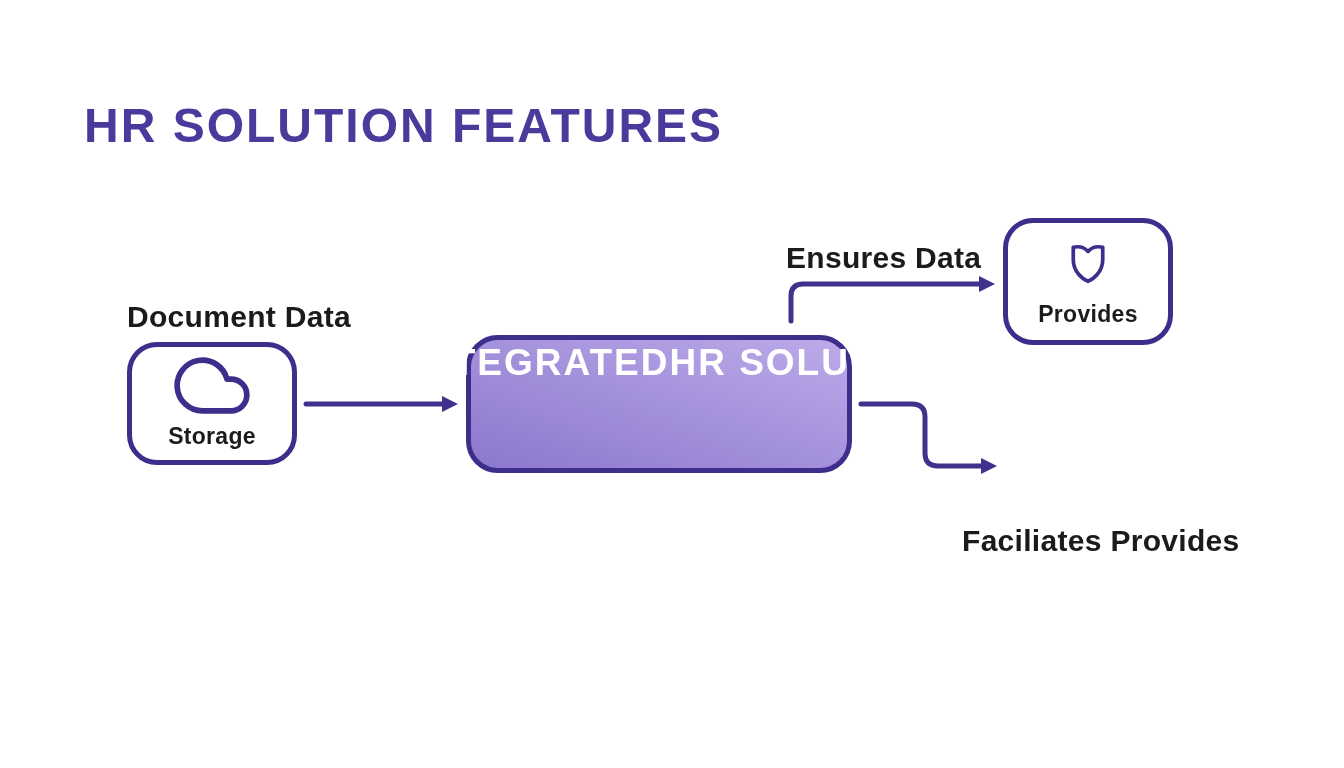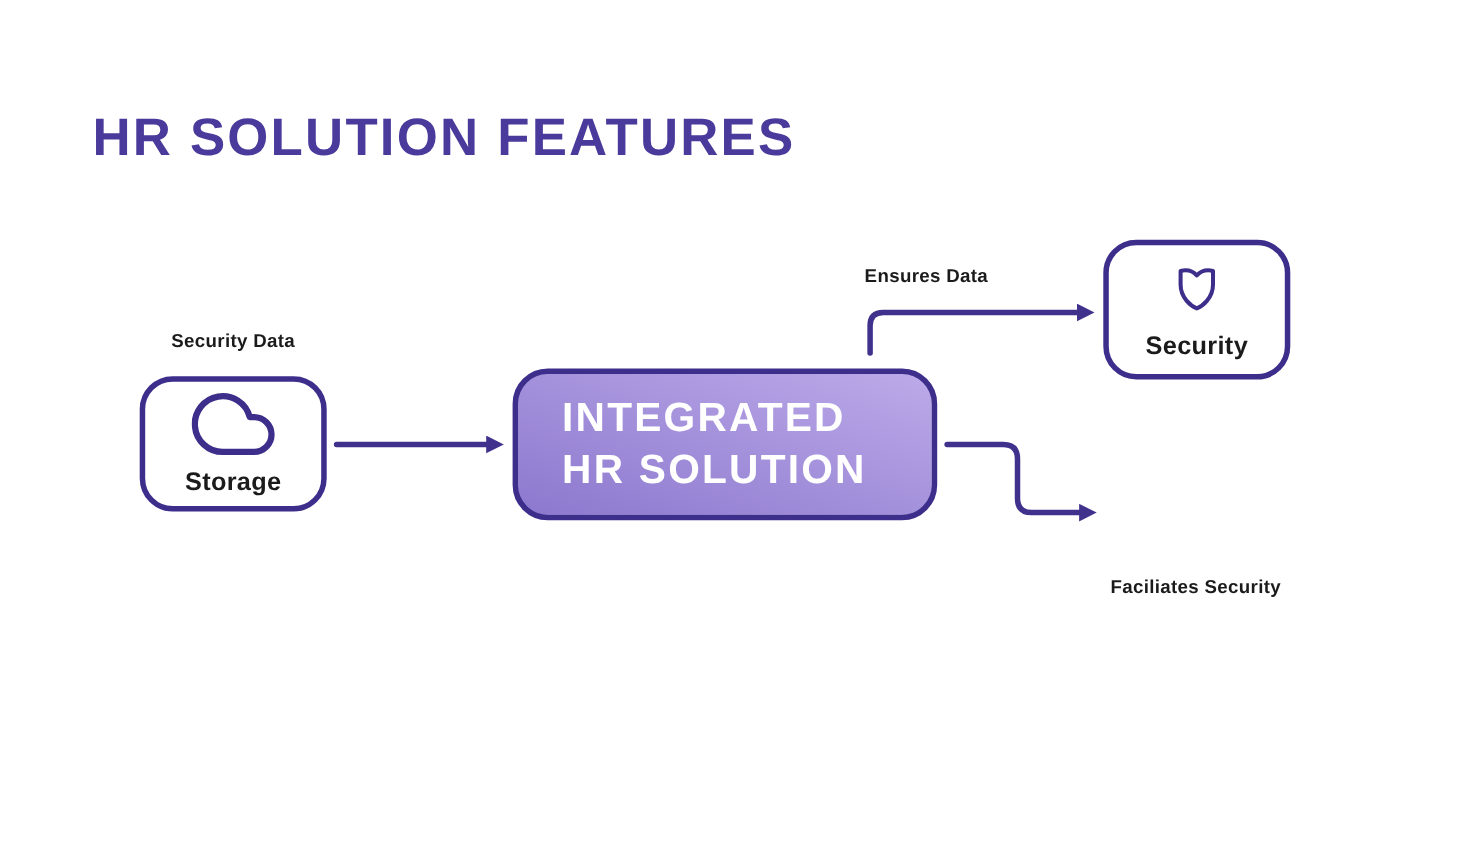--- a/index.html
+++ b/index.html
@@ -44,35 +44,34 @@
   }
   .platform {
     position: absolute;
     left: 466px; top: 335px;
     width: 386px; height: 138px;
     box-sizing: border-box;
     border: 5px solid var(--box_border, #3d2e8c);
     border-radius: 32px;
     background: linear-gradient(to top right, var(--gradient_start, #8c78ce), var(--gradient_end, #bcaae9));
     display: flex;
-    flex-direction: column;
     justify-content: center;
     padding-left: 40px;
   }
   .platform-line {
     color: var(--platform_text, #ffffff);
     font-size: 37px;
     font-weight: bold;
     letter-spacing: 2px;
     line-height: 1.27;
     white-space: nowrap;
   }
   .caption {
     position: absolute;
-    font-size: 17px;
+    font-size: 30px;
     font-weight: bold;
     letter-spacing: 0.3px;
     color: var(--text_dark, #1b1b1b);
     white-space: nowrap;
   }
   #caption-storage    { left: 127px; top: 300px; width: 170px; text-align: center; }
   #caption-security   { left: 786px; top: 241px; }
   #caption-esignature { left: 962px; top: 524px; width: 250px; text-align: center; }
   .edges-layer {
     position: absolute;
@@ -104,21 +103,21 @@
     <defs>
       <marker id="arrow" markerUnits="userSpaceOnUse" markerWidth="20" markerHeight="18" refX="3" refY="8" orient="auto">
         <path class="arrowhead" d="M0 0 L16 8 L0 16 Z"></path>
       </marker>
     </defs>
     <path class="edge" d="M306 404 H445" marker-end="url(#arrow)"></path>
     <path class="edge" d="M791 321 V296 Q791 284 803 284 H982" marker-end="url(#arrow)"></path>
     <path class="edge" d="M861 404 H912 Q925 404 925 417 V453 Q925 466 938 466 H984" marker-end="url(#arrow)"></path>
   </svg>
 
-  <div class="caption" id="caption-storage">Security Data</div>
+  <div class="caption" id="caption-storage">Document Data</div>
   <div class="node" id="node-storage">
     <span>
       <svg width="76" height="57" viewBox="0 3 24 18">
         <path class="icon-stroke" stroke-width="1.8" d="M18 10h-1.26A8 8 0 1 0 9 20h9a5 5 0 0 0 0-10z"></path>
       </svg>
     </span>
     <span class="node-label">Storage</span>
   </div>
 
   <div class="platform">
@@ -126,18 +125,18 @@
     <span class="platform-line">HR SOLUTION</span>
   </div>
 
   <div class="caption" id="caption-security">Ensures Data</div>
   <div class="node" id="node-security">
     <span>
       <svg width="52" height="56" viewBox="0 3 24 20">
         <path class="icon-stroke" stroke-width="1.7" d="M12 7.2 C10.2 5.2 7.6 4.7 5.2 5.3 V11 C5.2 16.8 9.8 20.2 12 21 C14.2 20.2 18.8 16.8 18.8 11 V5.3 C16.4 4.7 13.8 5.2 12 7.2 Z"></path>
       </svg>
     </span>
-    <span class="node-label">Security</span>
+    <span class="node-label">Provides</span>
   </div>
 
-  <div class="caption" id="caption-esignature">Faciliates Security</div>
+  <div class="caption" id="caption-esignature">Faciliates Provides</div>
 
 </div>
 
 </body></html>

